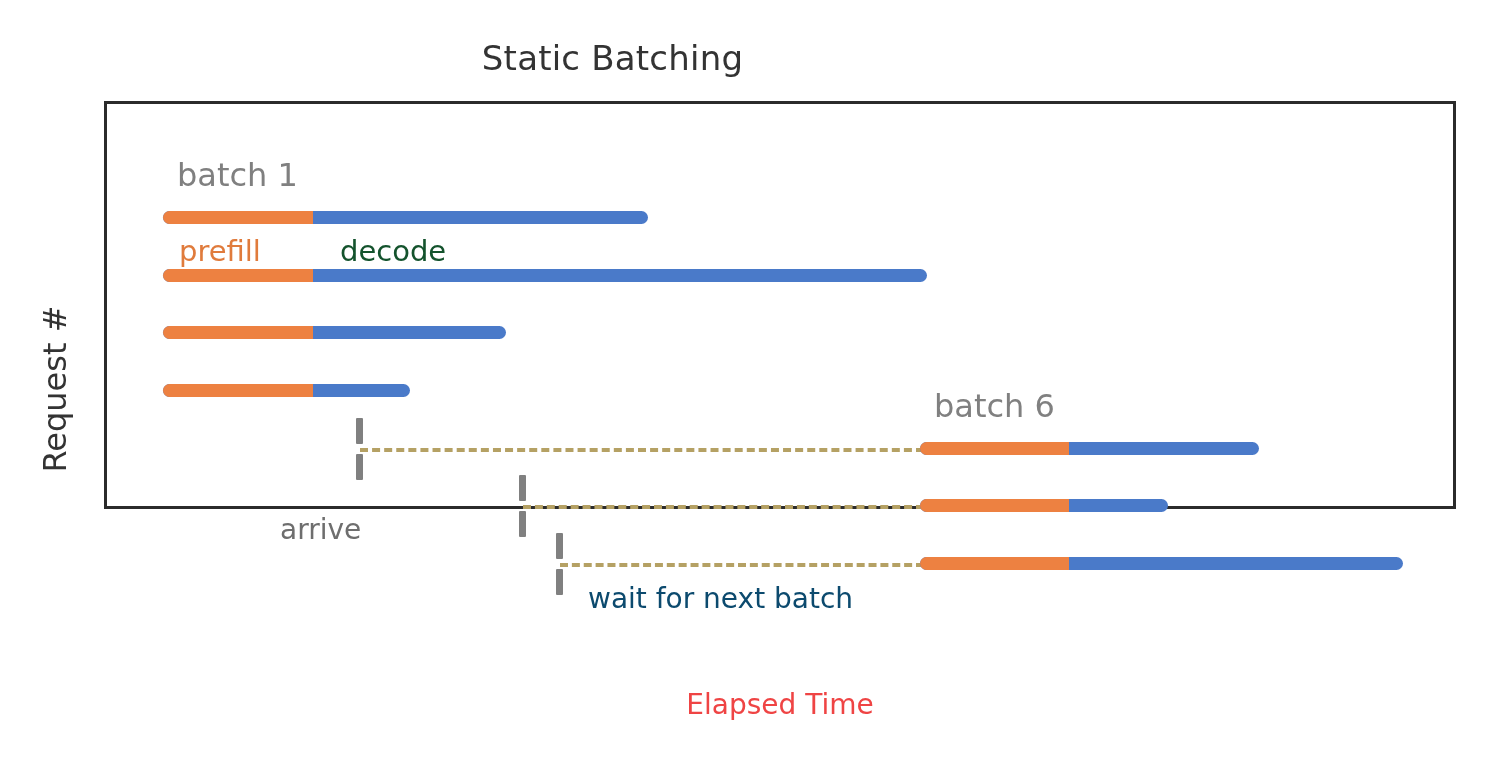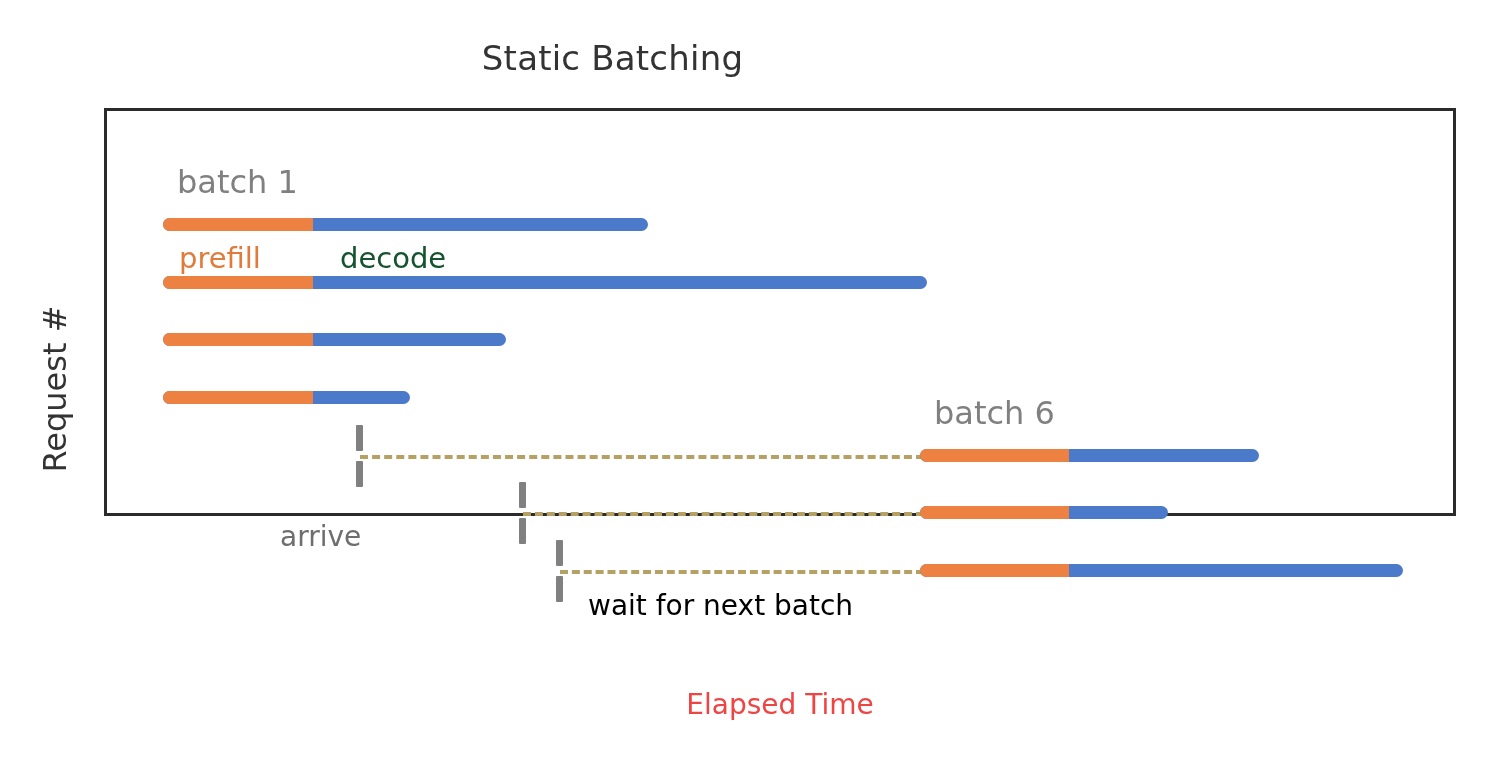--- a/index.html
+++ b/index.html
@@ -48,21 +48,21 @@
     width: 1352px;
     text-align: center;
     font-size: 28px;
     color: #ef4444;
   }
 
   
   #plot-area {
     position: absolute;
     left: 104px;
-    top: 108px;
+    top: 101px;
     width: 1352px;
     height: 408px;
     border: 3px solid #2b2b2b;
     box-sizing: border-box;
     background: #ffffff;
   }
 
   
   .bar {
     position: absolute;
@@ -106,21 +106,21 @@
   .annot.decode-lbl {
     font-size: 29px;
     color: #14532d;
   }
   .annot.newreq {
     font-size: 28px;
     color: #6e6e6e;
   }
   .annot.wait-lbl {
     font-size: 28px;
-    color: #000000;
+    color: #0c4a6e;
   }
 </style>
 </head>
 <body>
 
 <div id="root">
 
   <div id="chart-title">Static Batching</div>
 
   <div id="ylabel">Request #</div>

